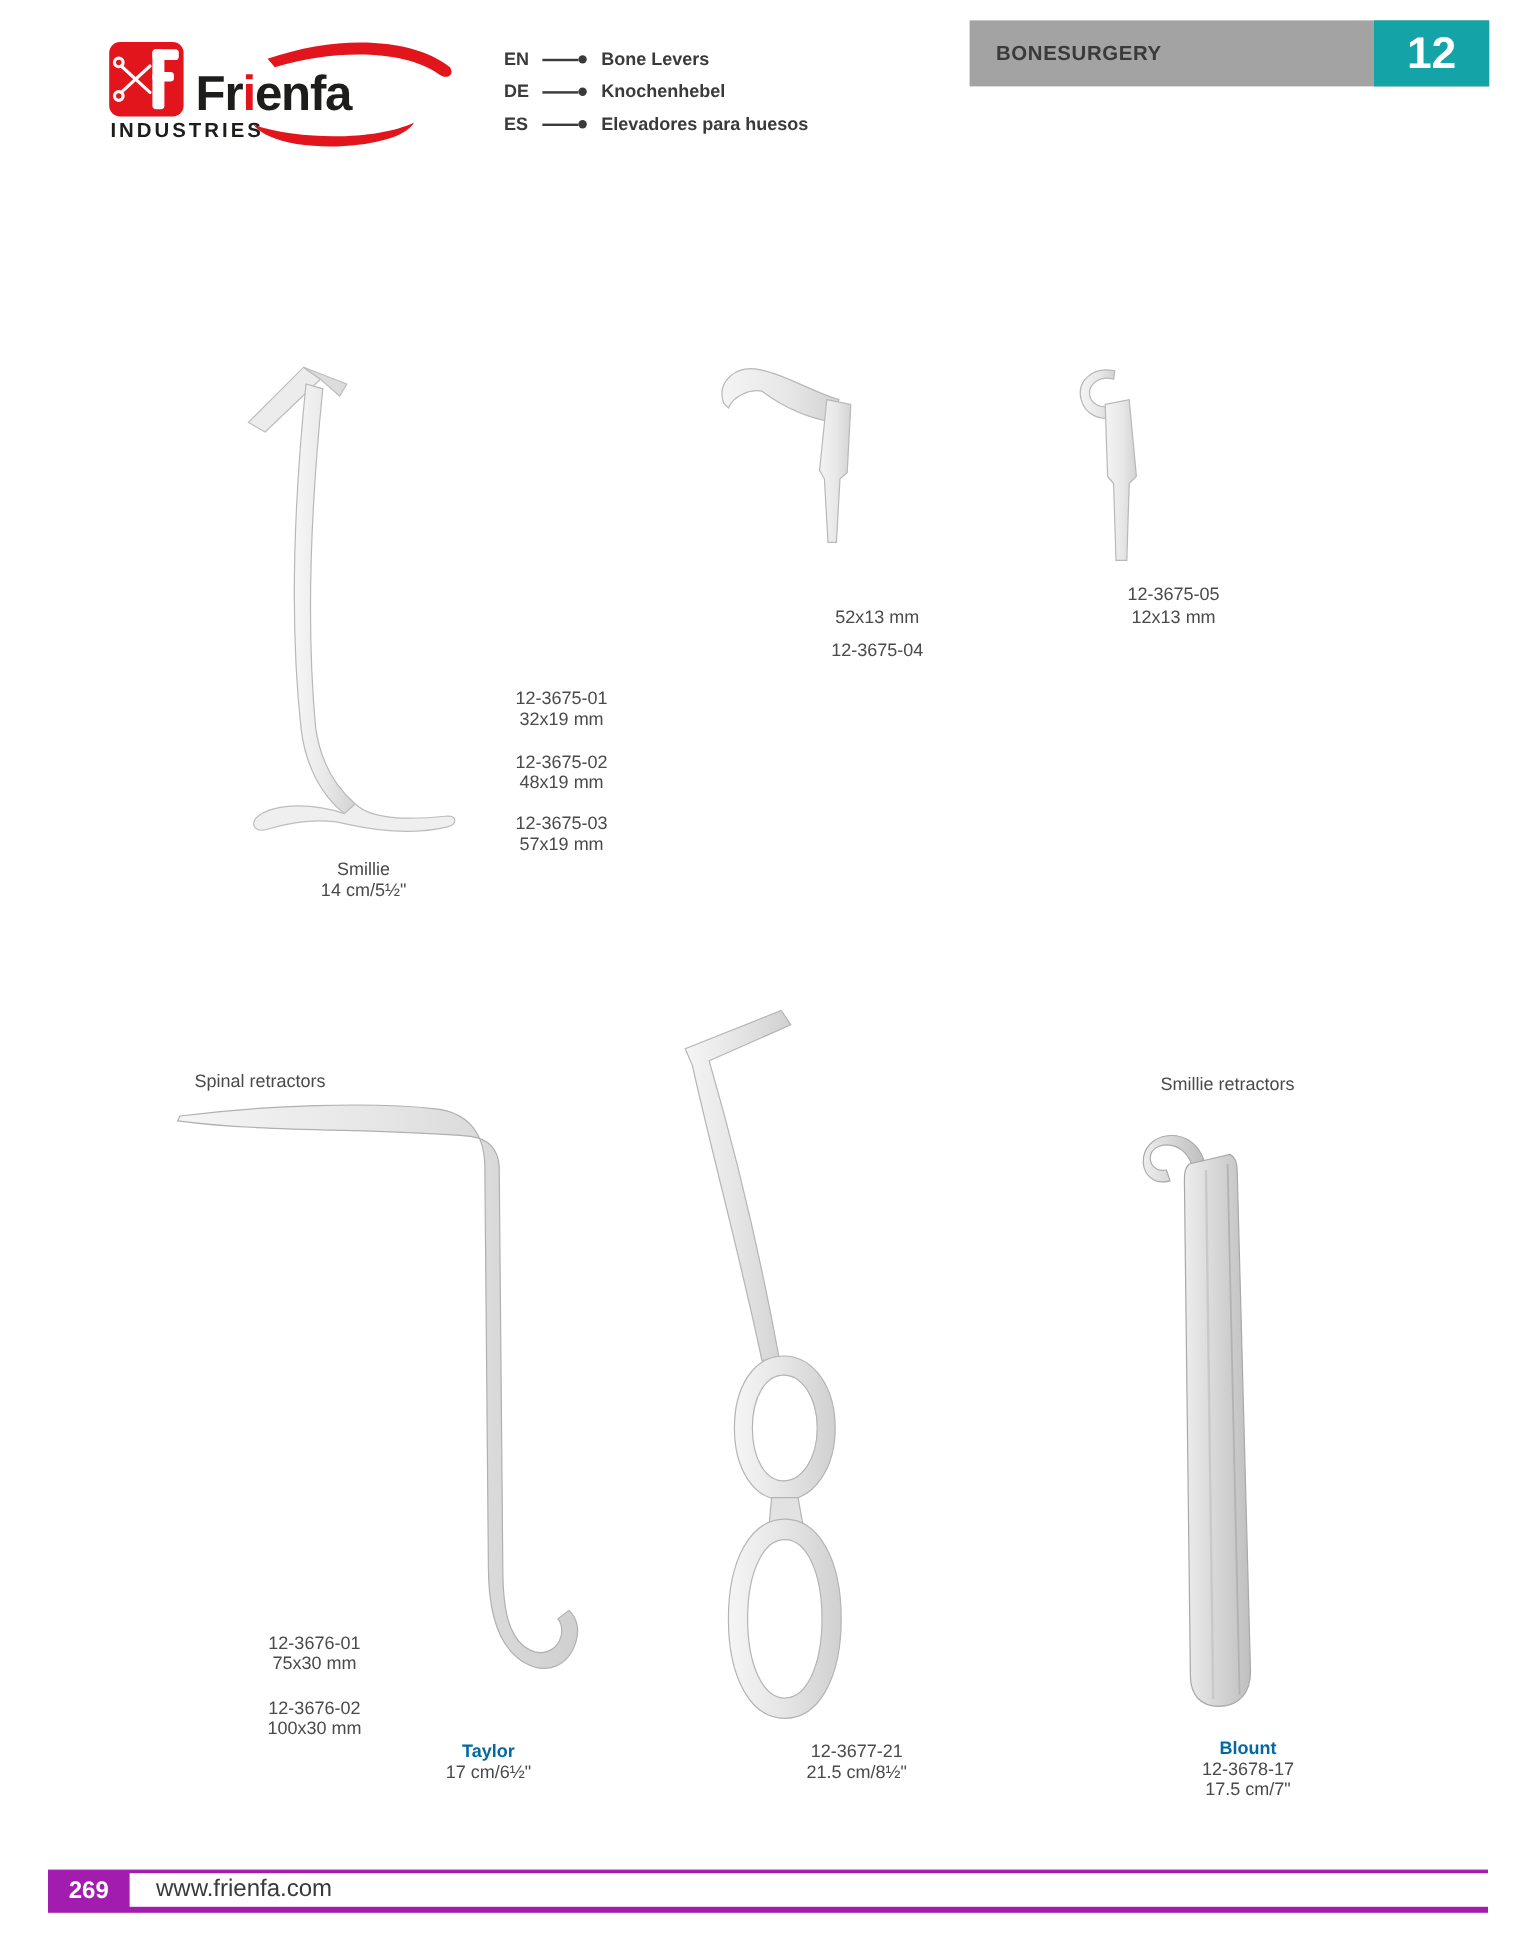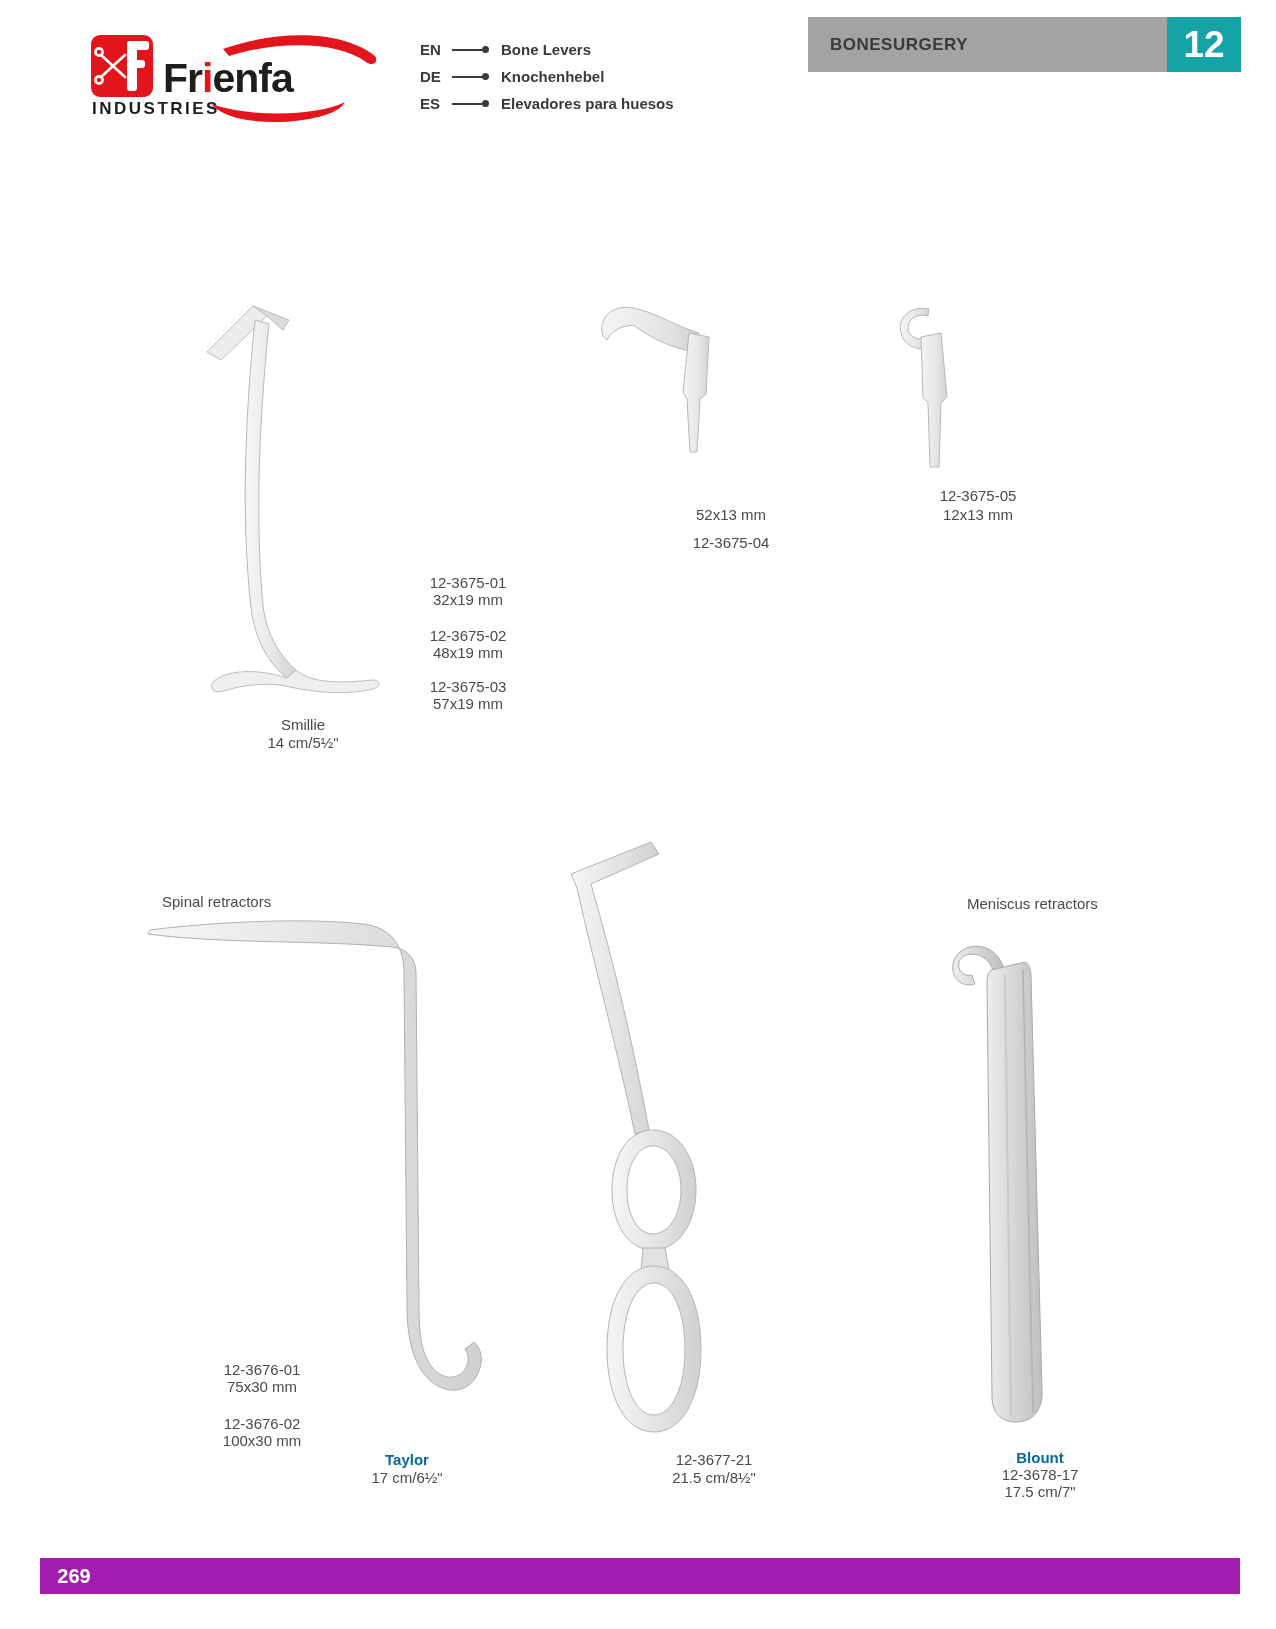--- a/index.html
+++ b/index.html
@@ -14,21 +14,21 @@
 
   .translations{position:absolute;left:420px;top:36px;}
   .trans-row{display:flex;align-items:center;height:27px;}
   .trans-code{width:32px;font-weight:bold;font-size:15px;color:#3a3a3a;}
   .trans-line{width:30px;height:2px;background:#3a3a3a;margin-right:0;}
   .trans-bullet{width:7px;height:7px;border-radius:50%;background:#3a3a3a;margin-right:12px;}
   .trans-label{font-weight:bold;font-size:15px;color:#3a3a3a;}
 
   .cat-bar{position:absolute;left:808px;top:17px;width:433px;height:55px;background:#a3a3a3;}
   .cat-title{position:absolute;left:22px;top:0;height:55px;line-height:55px;font-size:17px;font-weight:bold;color:#3a3a3a;letter-spacing:.5px;}
-  .chapter-box{position:absolute;right:0;top:0;width:74px;height:55px;background:#14a3a6;color:#fff;
+  .chapter-box{position:absolute;right:0;top:0;width:96px;height:55px;background:#14a3a6;color:#fff;
     font-size:37px;font-weight:bold;text-align:center;line-height:55px;}
 
   
   .lbl{position:absolute;width:126px;text-align:center;font-size:15px;color:#4a4a4a;line-height:17px;white-space:nowrap;}
   .lbl.bold{font-weight:bold;color:#0369a1;}
   .sec-label{position:absolute;font-size:15px;color:#4a4a4a;}
 
   .inst{position:absolute;}
 
   
@@ -138,21 +138,21 @@
           <stop offset="1" stop-color="#d3d3d3"></stop>
       </linearGradient>
     </defs>
     <path d="M34,4 C14,0 2,14 6,28 C9,40 22,47 34,42 L30,33 C22,36 14,31 13,24 C12,14 22,8 33,11 Z" fill="url(#h5G)" stroke="#b8b8b8" stroke-width="1"></path>
     <path d="M26,32 L46,28 L52,92 L46,98 L44,162 L35,162 L33,98 L28,92 Z" fill="url(#h5G)" stroke="#b8b8b8" stroke-width="1"></path>
   </svg>
   <div class="lbl" style="left:915px;top:487px;">12-3675-05</div>
   <div class="lbl" style="left:915px;top:506px;">12x13 mm</div>
 
   <div class="sec-label" style="left:162px;top:893px;">Spinal retractors</div>
-  <div class="sec-label" style="left:967px;top:895px;">Meniscus retractors</div>
+  <div class="sec-label" style="left:967px;top:895px;">Smillie retractors</div>
 
   <svg class="inst" style="left:140px;top:908px;" width="345" height="540" viewBox="0 0 345 540">
     <defs>
       <linearGradient id="tyG" x1="0" y1="0" x2="1" y2="0">
         <stop offset="0" stop-color="#f5f5f5"></stop>
           <stop offset=".5" stop-color="#e6e6e6"></stop>
           <stop offset="1" stop-color="#d0d0d0"></stop>
       </linearGradient>
     </defs>
     <path d="M10,22 C80,13 170,10 223,16 C250,19 263,36 264,62 L267,398 C267,436 276,466 298,478 C316,488 334,480 340,460 C343,450 341,440 334,434 L325,441 C330,448 329,458 322,465 C309,475 293,466 286,449 C280,436 279,416 279,398 L276,64 C275,49 267,41 252,39 C180,32 82,36 8,26 Z" fill="url(#tyG)" stroke="#b0b0b0" stroke-width="1"></path>
@@ -194,15 +194,18 @@
     <path d="M46,50 L80,42 C84,44 86,50 86,56 L97,470 C98,490 88,502 71,502 C55,502 47,492 47,476 L42,64 C42,56 43,53 46,50 Z" fill="url(#blG)" stroke="#a8a8a8" stroke-width="1"></path>
     <path d="M60,55 L66,496" stroke="#c9c9c9" stroke-width="2" fill="none"></path>
     <path d="M78,50 L88,492" stroke="#b2b2b2" stroke-width="1.5" fill="none"></path>
   </svg>
   <div class="lbl bold" style="left:977px;top:1449px;">Blount</div>
   <div class="lbl" style="left:977px;top:1466px;">12-3678-17</div>
   <div class="lbl" style="left:977px;top:1483px;">17.5 cm/7"</div>
 
   <div class="footer">
     <span class="footer-page">269</span>
+    <div class="footer-white">
+      <span class="footer-site">www.frienfa.com</span>
+    </div>
   </div>
 
 </div>
 
 </body></html>

